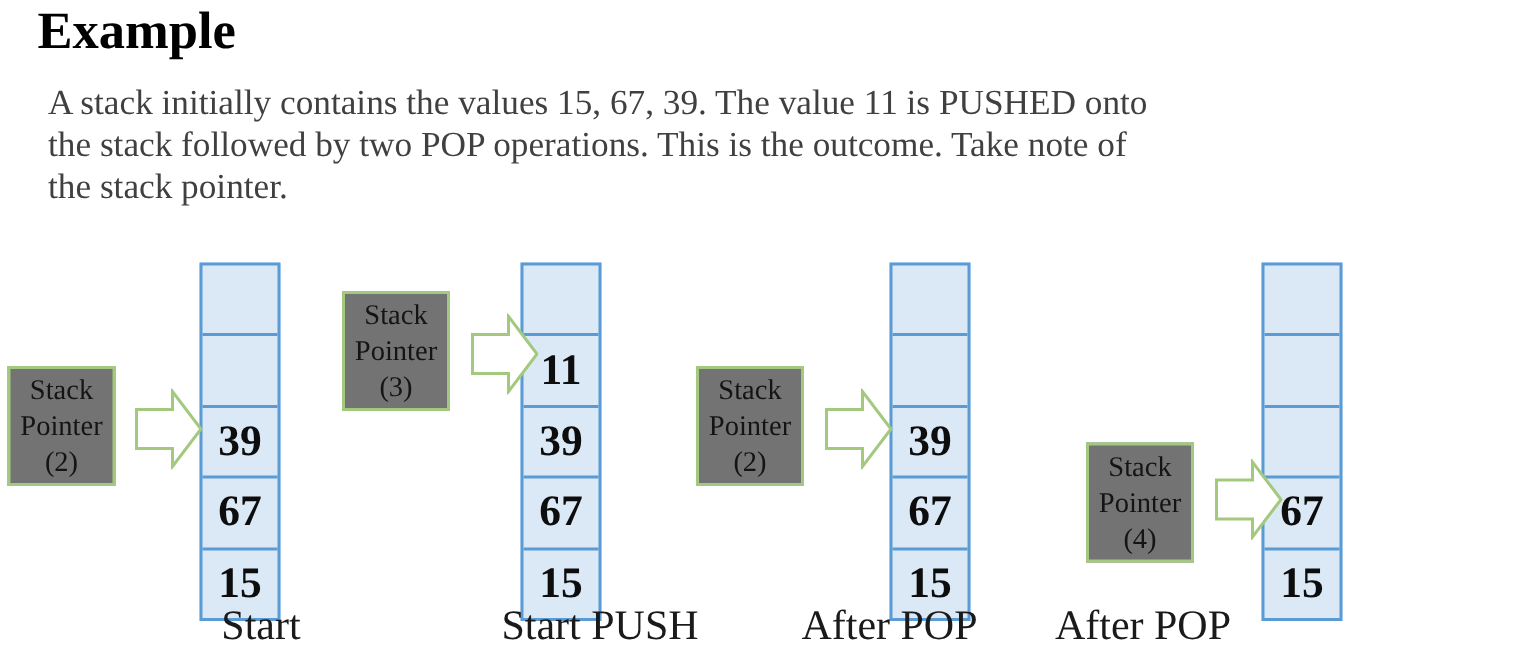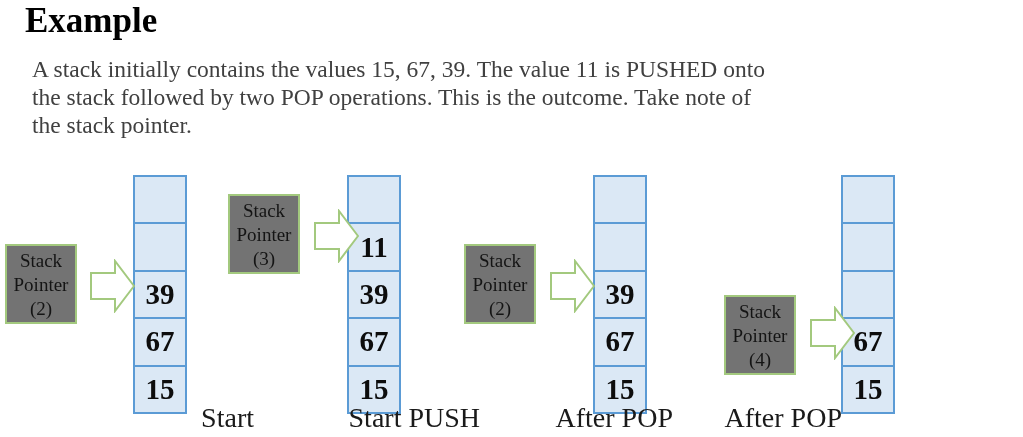--- a/index.html
+++ b/index.html
@@ -21,21 +21,21 @@
     border:2px solid var(--cell-border,#5b9bd5);
     background:var(--cell-fill,#dbe8f5);
   }
   .cell {
     flex:1; border-bottom:2px solid var(--cell-border,#5b9bd5);
     display:flex; align-items:center; justify-content:center;
     font-size:29px; font-weight:700; color:#0d0d0d;
   }
   .cell:last-child { border-bottom:none; }
   .stack-label {
-    position:absolute; top:402px; width:160px; text-align:right;
+    position:absolute; top:402px; width:160px; text-align:center;
     font-size:28px; color:#1a1a1a;
   }
   .pointer-box {
     position:absolute; width:72px; height:80px; box-sizing:border-box;
     border:2px solid var(--pointer-green,#a3c97e); background:#737373;
     text-align:center; font-size:19px; line-height:24px; padding-top:3px;
     color:#141414;
   }
   .pointer-arrow { position:absolute; width:45px; height:54px; }
   .pointer-arrow polygon {

